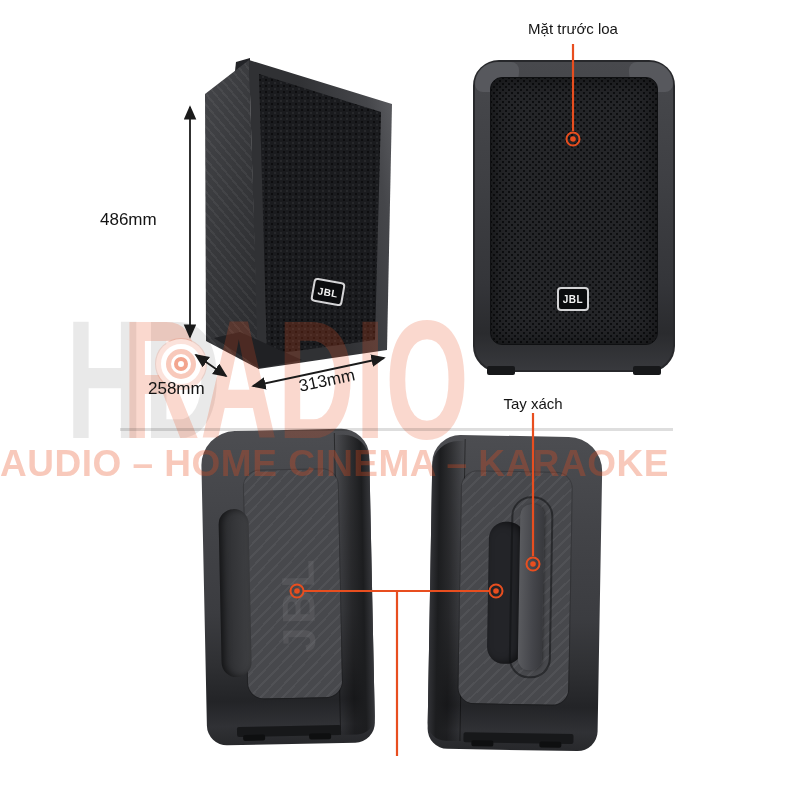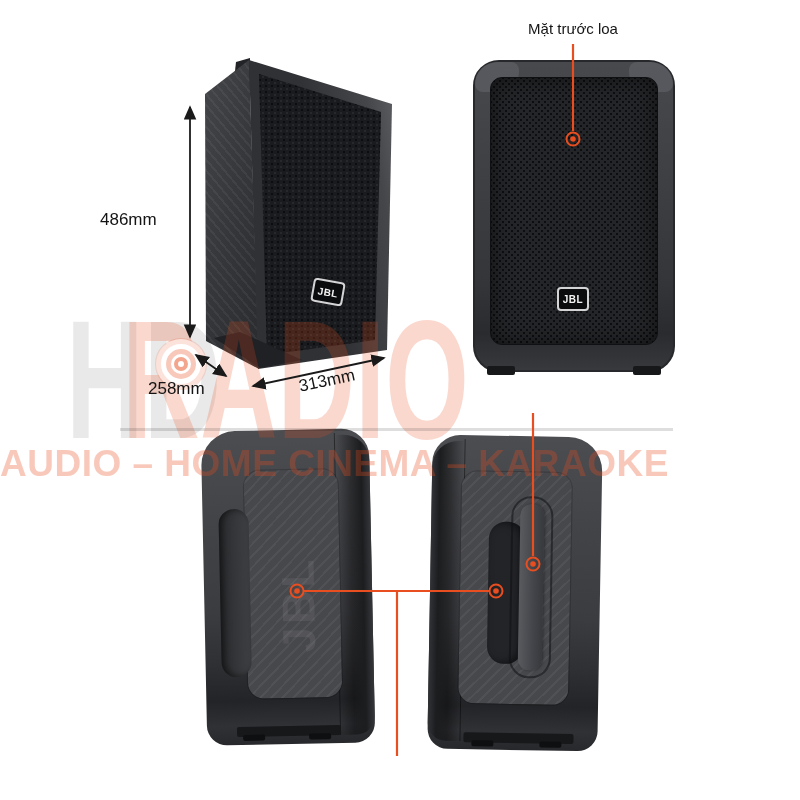--- a/index.html
+++ b/index.html
@@ -206,19 +206,20 @@
         <circle cx="533" cy="564" r="6.5" fill="none" stroke="#e84e1f" stroke-width="2"></circle>
         <circle cx="533" cy="564" r="2.8" fill="#e84e1f"></circle>
         <circle cx="297" cy="591" r="6.5" fill="none" stroke="#e84e1f" stroke-width="2"></circle>
         <circle cx="297" cy="591" r="2.8" fill="#e84e1f"></circle>
         <circle cx="496" cy="591" r="6.5" fill="none" stroke="#e84e1f" stroke-width="2"></circle>
         <circle cx="496" cy="591" r="2.8" fill="#e84e1f"></circle>
       </g>
     </svg>
 
     <div class="callout lbl-front">Mặt trước loa</div>
+    <div class="callout lbl-handle">Tay xách</div>
 
     <div class="dim dim-height">486mm</div>
     <div class="dim dim-depth">258mm</div>
     <div class="dim dim-width">313mm</div>
   </div>
 
 </div>
 
 </body></html>

